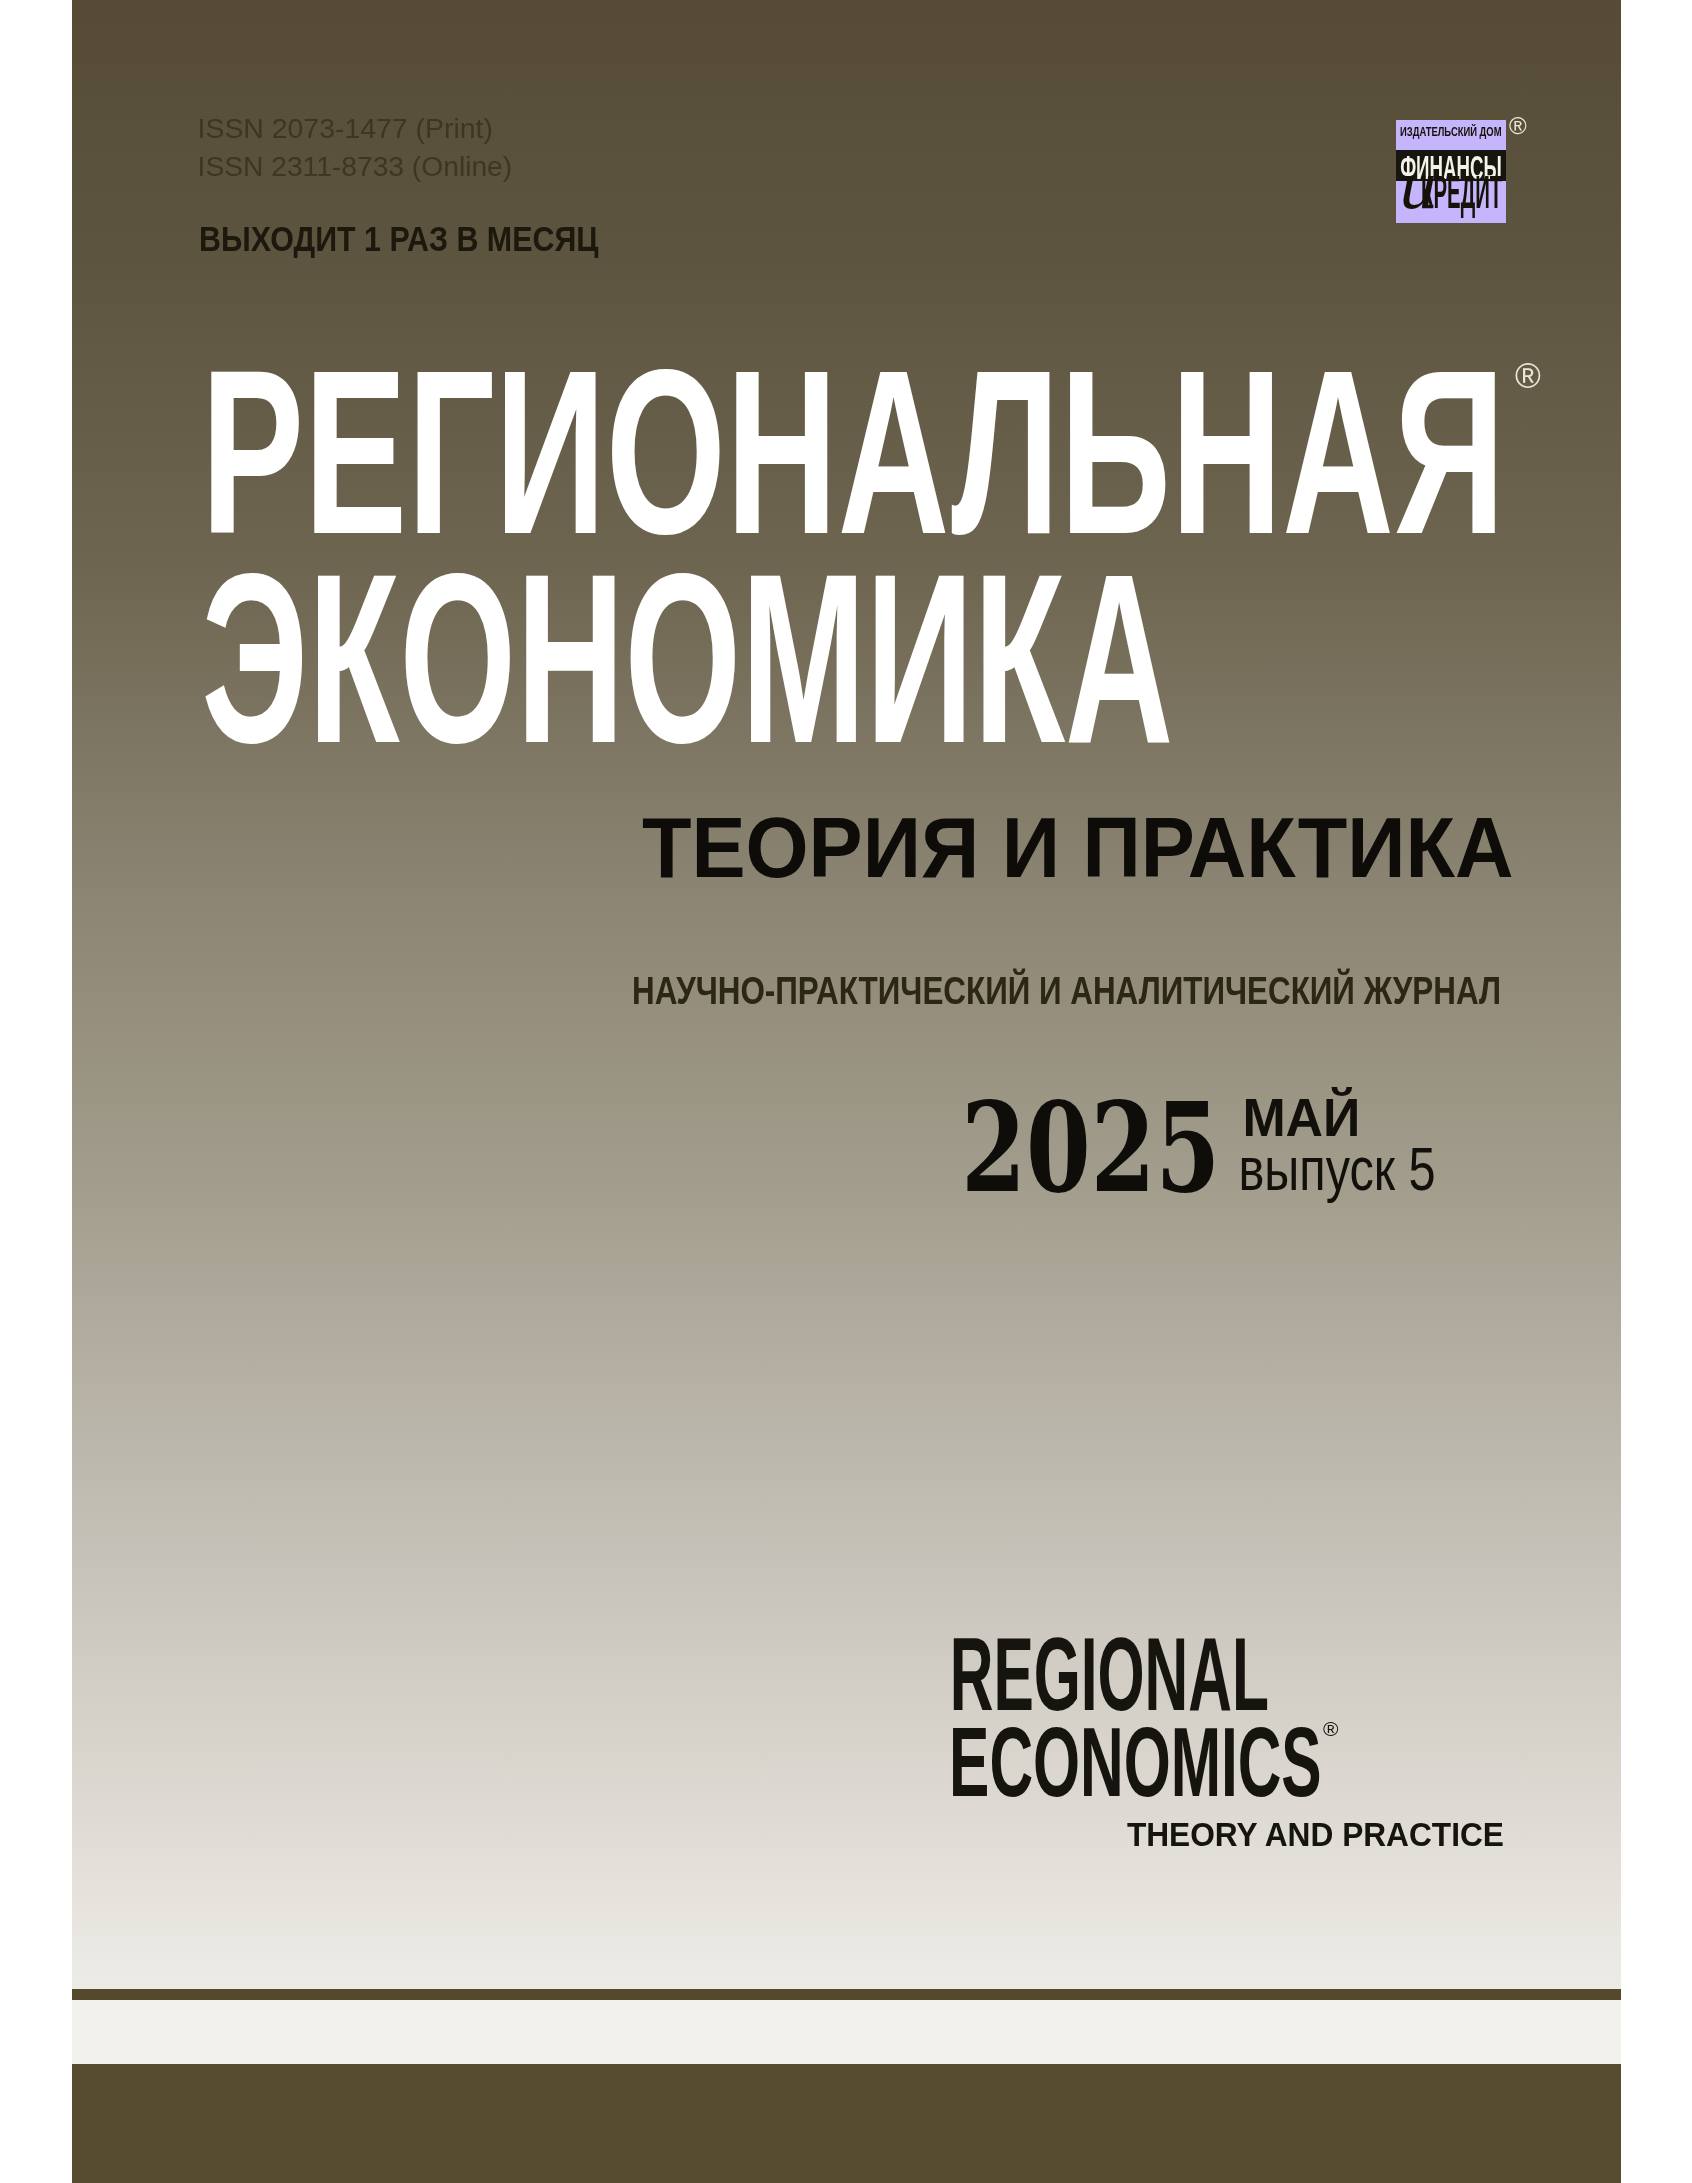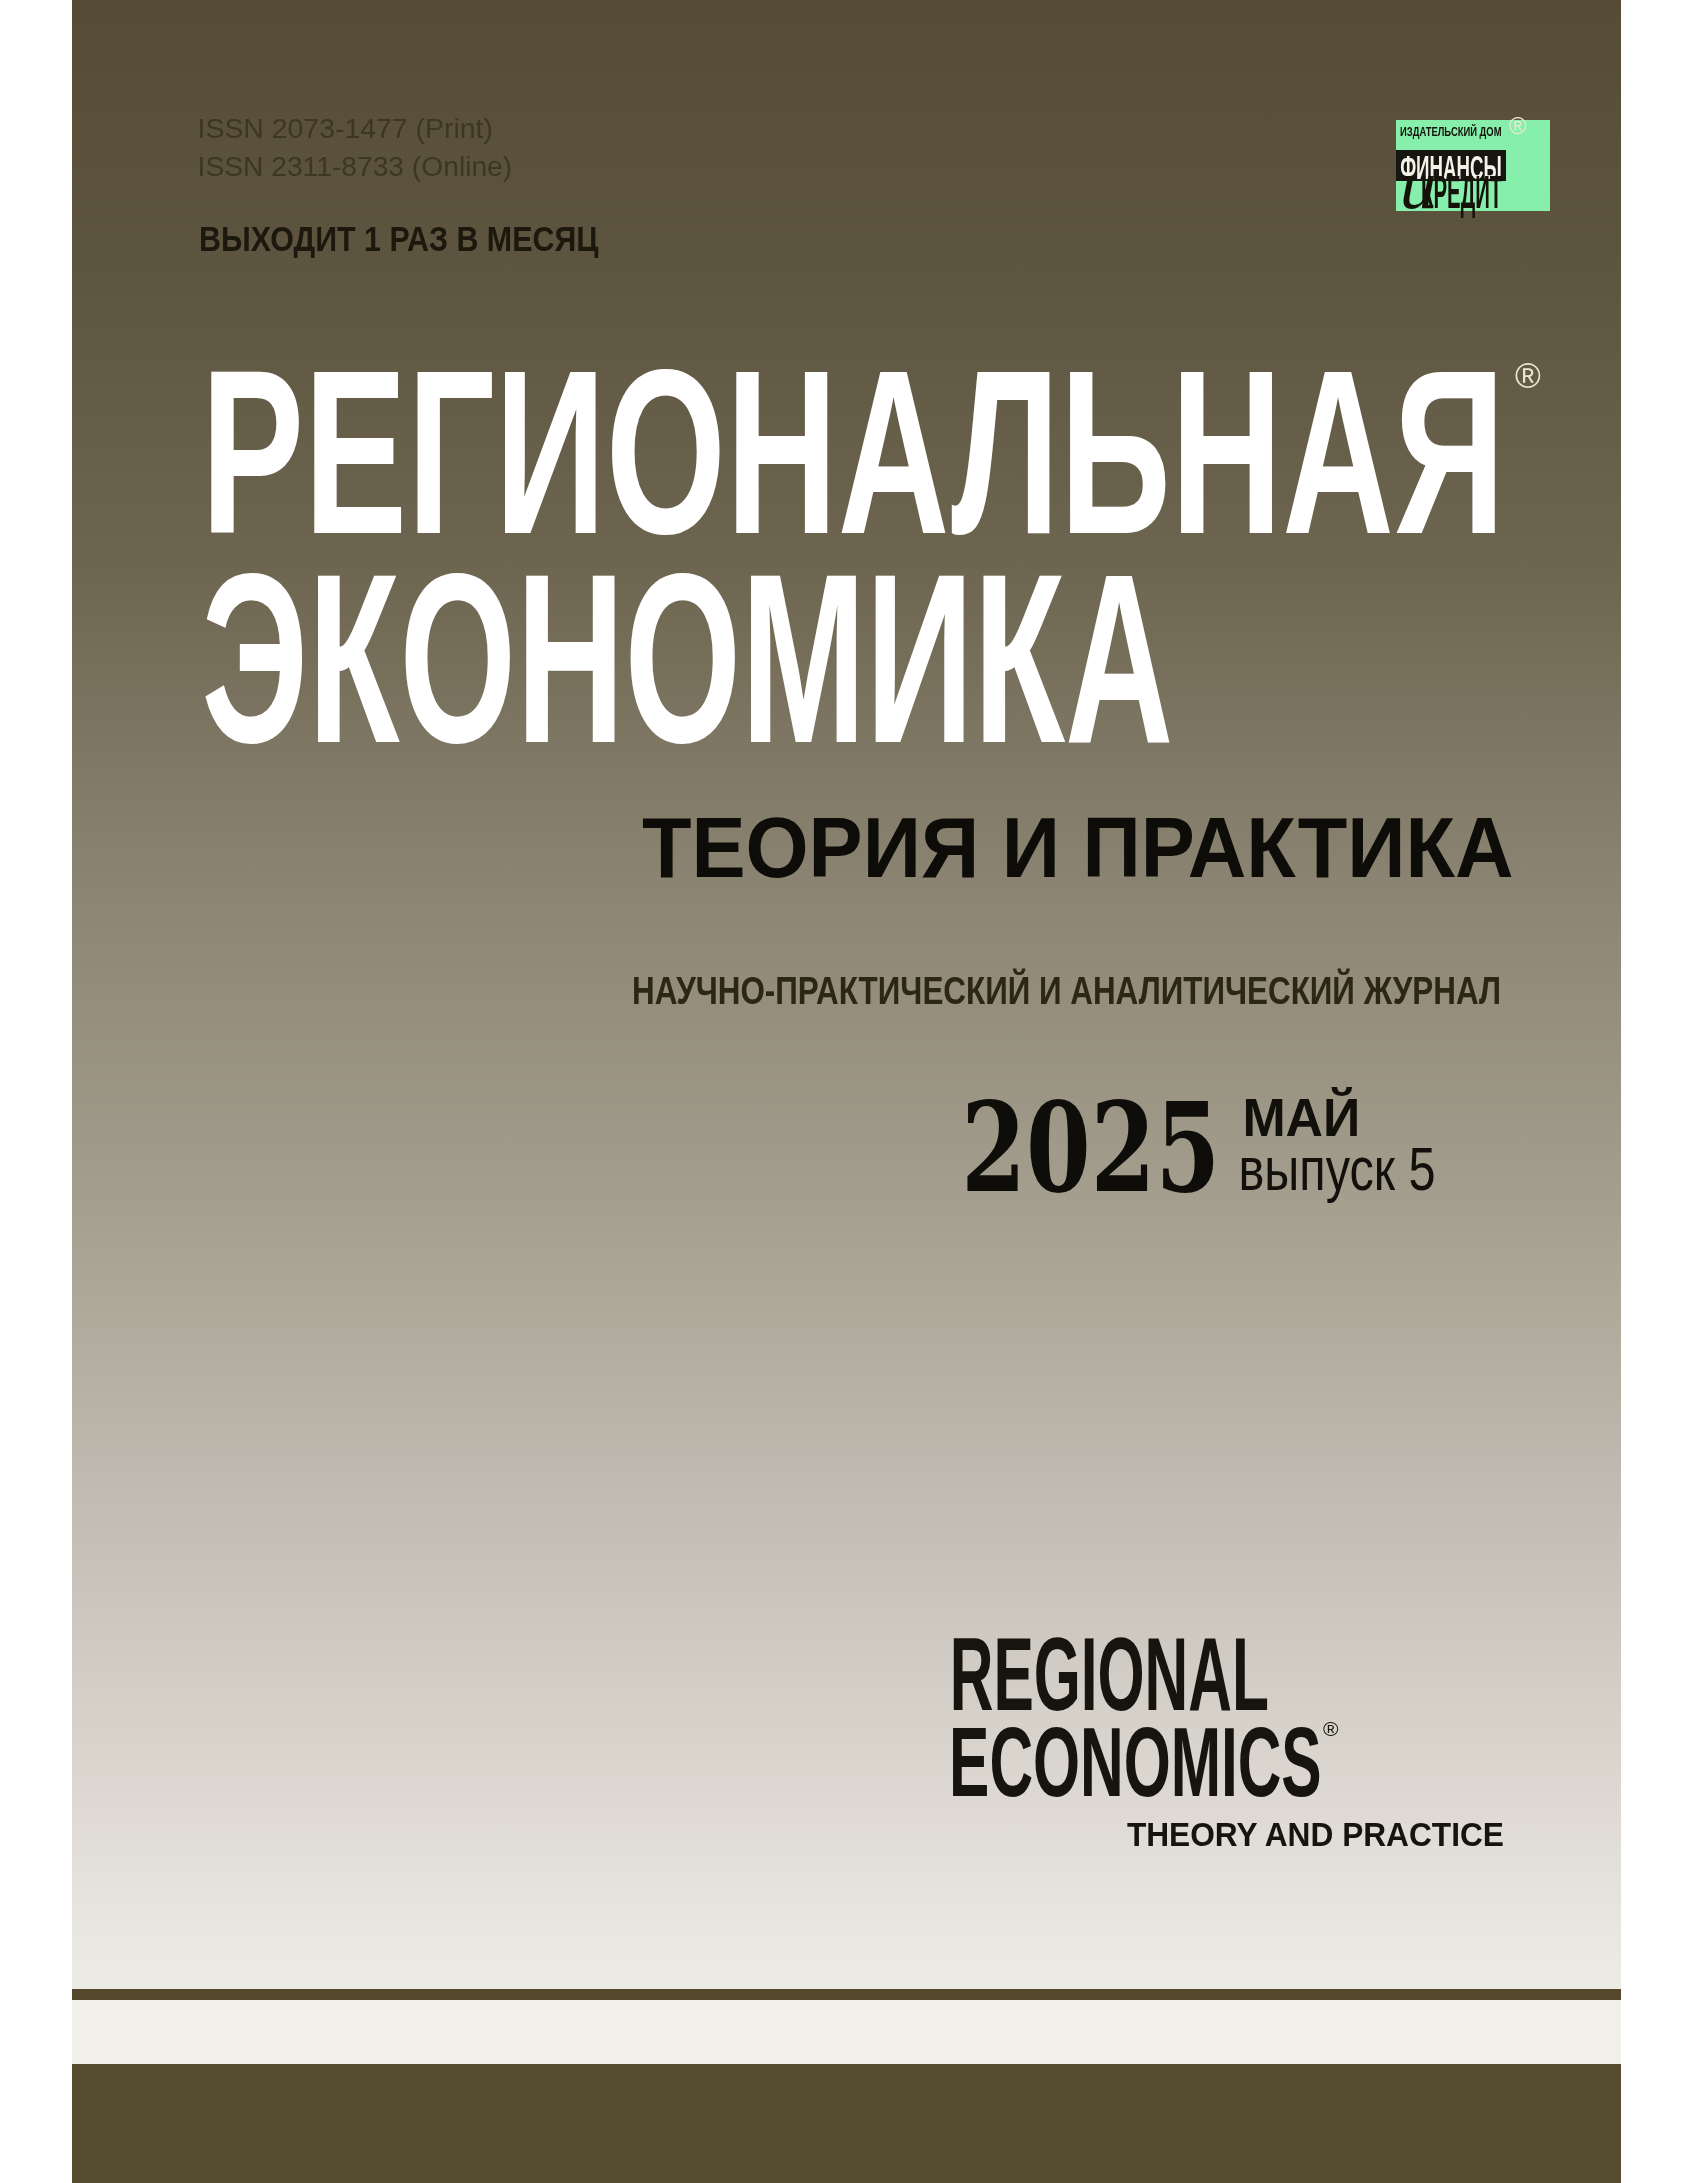--- a/index.html
+++ b/index.html
@@ -26,21 +26,21 @@
   .month-text{fill:#12100b;font-size:86px;font-weight:bold;}
   .issuenum-text{fill:#12100b;font-size:98px;}
   .eng-big{fill:#16140e;font-weight:bold;}
   .e1{font-size:166px;}
   .e2{font-size:159px;}
   .eng-sub{fill:#16140e;font-size:55px;font-weight:bold;}
   .reg-mark{position:absolute;color:#ece7d4;line-height:1;}
   .reg-title{left:1515px;top:358px;font-size:35px;}
   .reg-logo{left:1509px;top:114px;font-size:24px;}
   .reg-econ{left:1323px;top:1718px;font-size:21px;color:#16140e;}
-  .logo-box{position:absolute;left:1396px;top:120px;width:110px;height:91px;background:#86efac;padding-left:44px;}
+  .logo-box{position:absolute;left:1396px;top:120px;width:110px;height:103px;background:#c4b5fd;}
   .logo-band{position:absolute;left:0;top:30px;width:110px;height:31px;background:#171510;text-align:center;}
   .logo-top-text{fill:#141209;font-size:21px;font-weight:bold;}
   .logo-fin-text{fill:#f5f2e8;font-size:55px;font-weight:bold;}
   .logo-i-text{fill:#141209;font-size:100px;font-style:italic;font-family:"DejaVu Serif",serif;}
   .logo-kredit-text{fill:#141209;font-size:75px;font-weight:bold;}
   .tagline{position:absolute;right:182px;top:1889px;width:562px;text-align:right;
     font-size:21px;line-height:24px;color:#282620;}
   .tagline span{display:block;}
 </style>
 </head>

